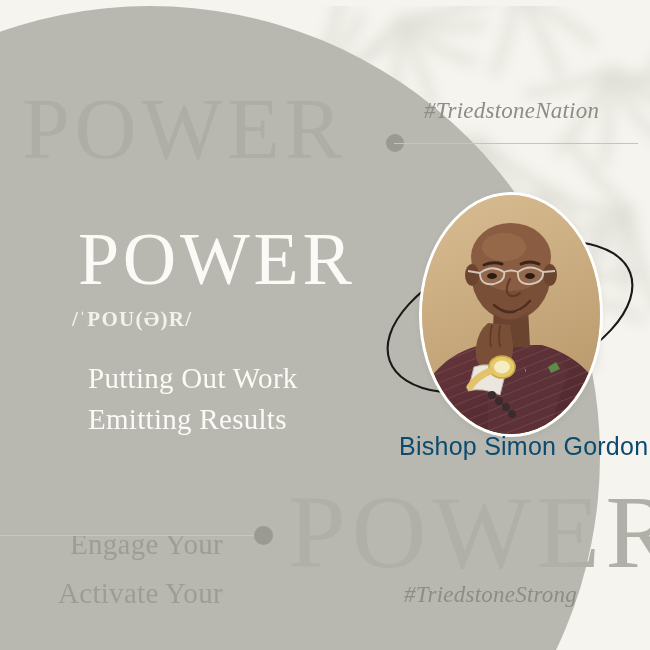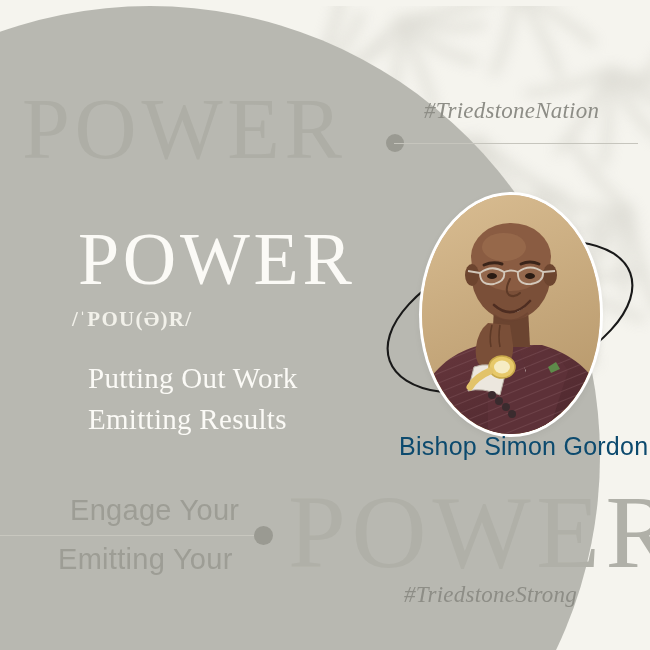--- a/index.html
+++ b/index.html
@@ -106,25 +106,26 @@
     color:#fbfaf6;
     line-height:1.42;
     letter-spacing:.01em;
     margin-left:16px;
   }
   .tagline div{white-space:nowrap;}
 
   
   .sub-line{
     position:absolute;
-    font-family:Liberation Sans, sans-serif;
+    font-family:Liberation Serif, serif;
     font-size:29px;
     color:#9d9d95;
     letter-spacing:.01em;
     white-space:nowrap;
+    margin-top:34px;
   }
   .sub-1{left:70px;top:494px;}
   .sub-2{left:58px;top:543px;}
 
   
   .portrait-wrap{
     position:absolute;
     left:422px;top:195px;
     width:178px;height:239px;
   }
@@ -205,21 +206,21 @@
   <div class="main-word">POWER</div>
   <div class="phonetic">/ˈPOU(Ə)R/</div>
   <div class="tagline">
     <div>Putting Out Work</div>
     <div>Emitting Results</div>
   </div>
 
   <div class="sub-line sub-1">Engage Your</div>
   <div class="hr-line hr-bottom"></div>
   <div class="dot dot-bottom"></div>
-  <div class="sub-line sub-2">Emitting Your</div>
+  <div class="sub-line sub-2">Activate Your</div>
 
   <div class="ring">
     <svg viewBox="0 0 270 215" xmlns="http://www.w3.org/2000/svg">
       <ellipse cx="135" cy="107" rx="128" ry="66" fill="none" stroke="#191919" stroke-width="2.1" transform="rotate(-20 135 107)"></ellipse>
     </svg>
   </div>
 
   <div class="portrait-wrap">
     <div class="portrait">
       <svg viewBox="0 0 178 239" xmlns="http://www.w3.org/2000/svg">

